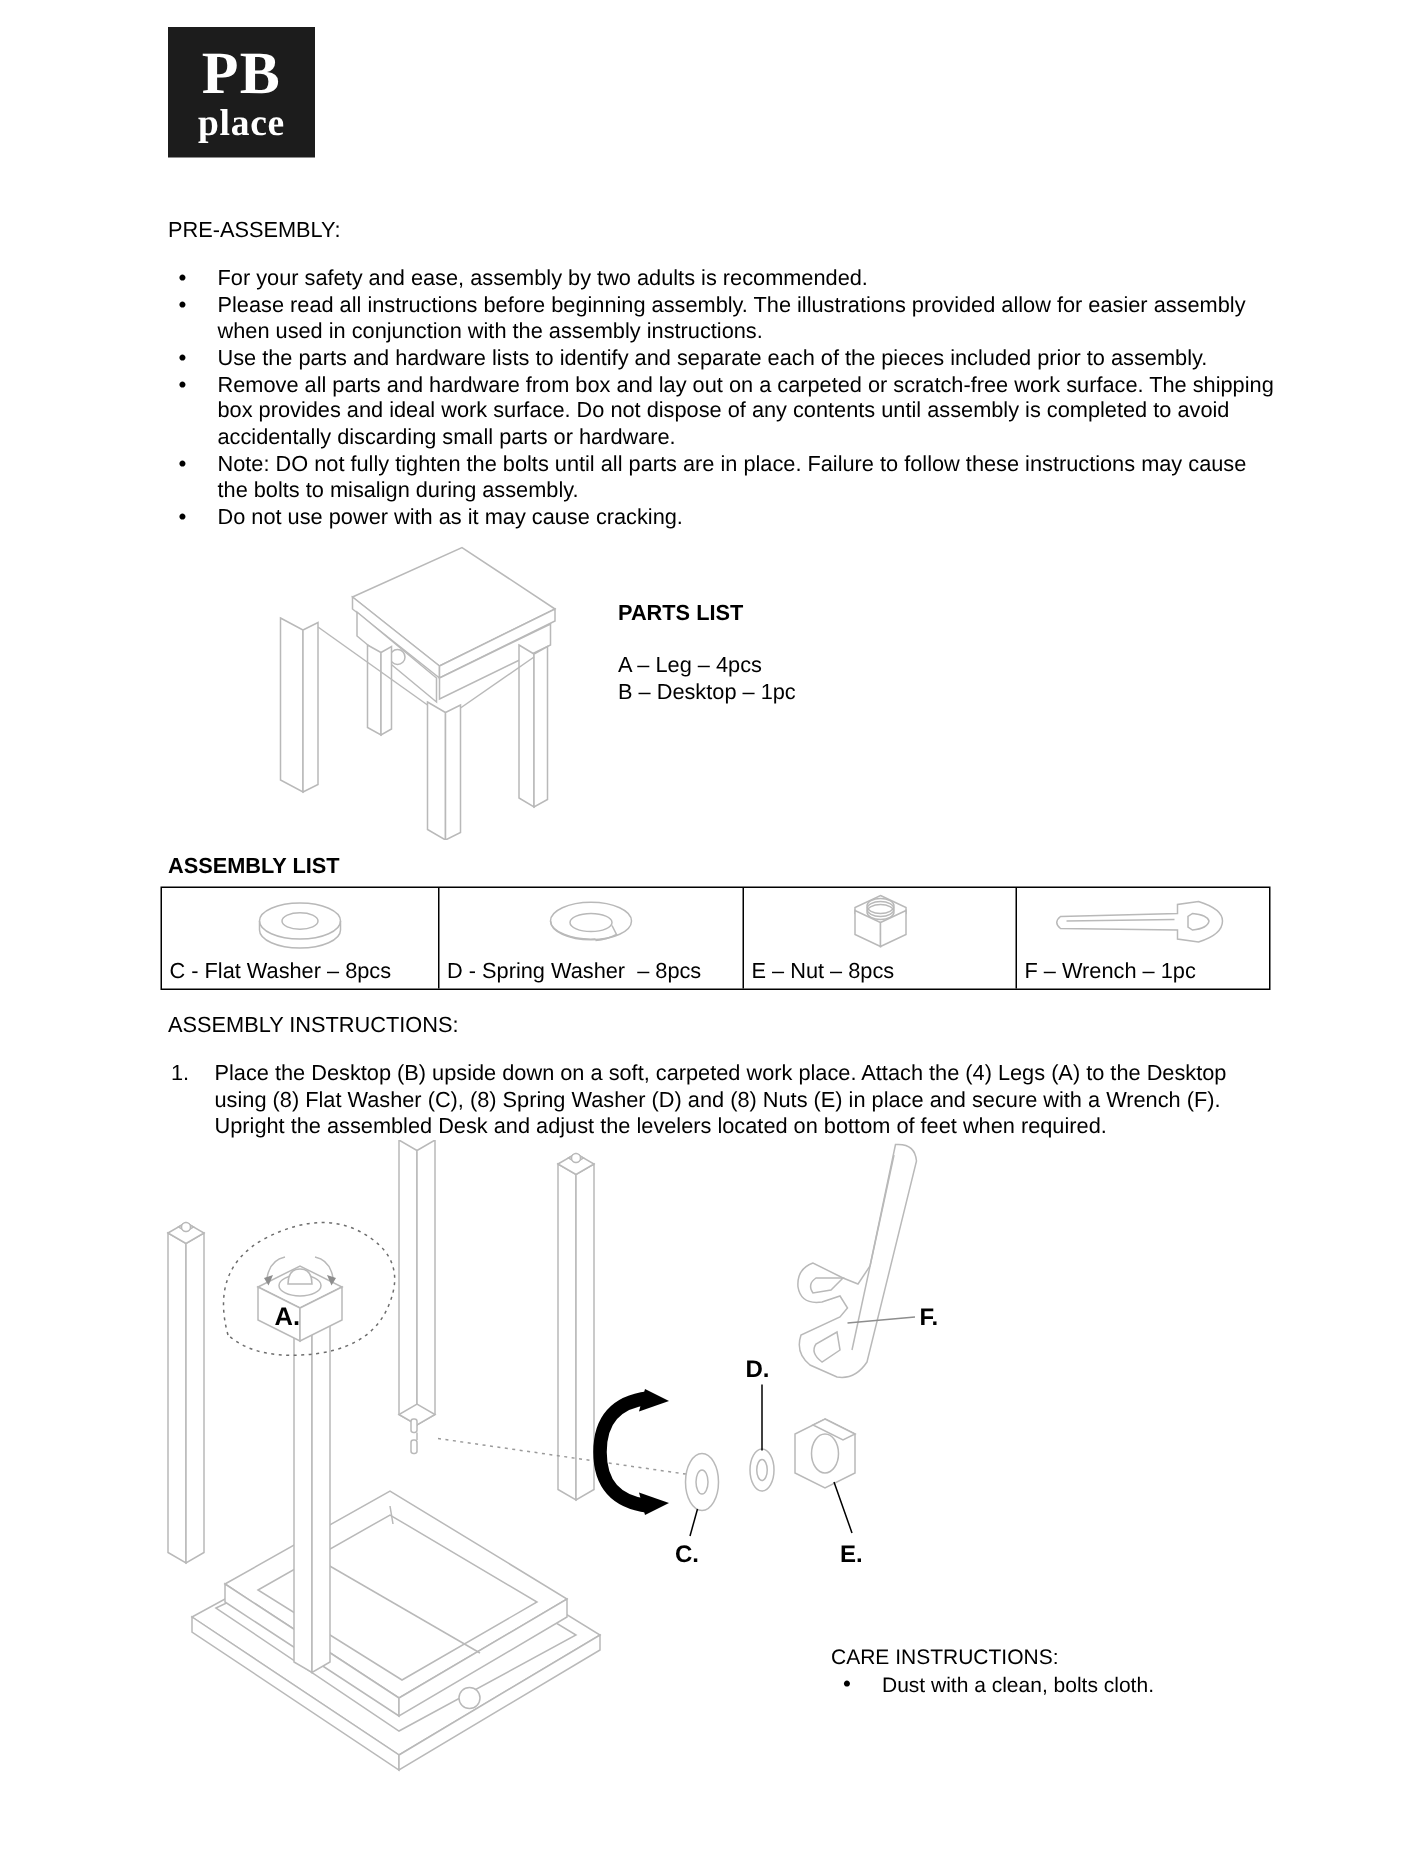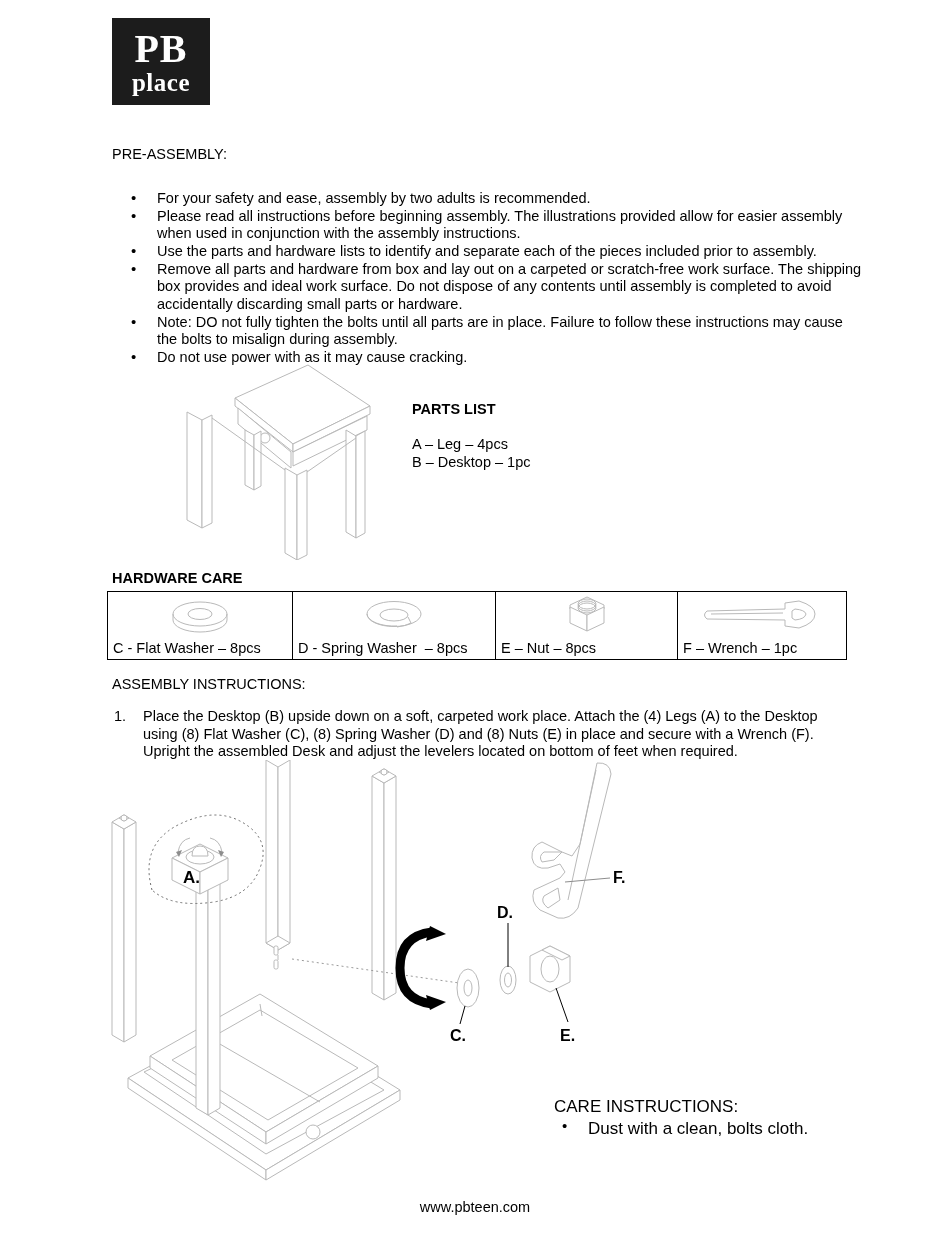--- a/index.html
+++ b/index.html
@@ -67,21 +67,21 @@
     position: absolute;
     left: 112px;
     top: 146px;
     font-size: 14.5px;
   }
   .preassembly-list {
     position: absolute;
     left: 112px;
     top: 178px;
     width: 740px;
-    margin: 12px;
+    margin: 0;
     padding: 0;
     list-style: none;
     font-size: 14.5px;
     line-height: 1.2;
   }
   .preassembly-list li {
     position: relative;
     padding-left: 33px;
     margin-bottom: 0.5px;
   }
@@ -198,21 +198,21 @@
     width: 520px;
     height: 445px;
   }
 
   
   .care-block {
     position: absolute;
     left: 554px;
     top: 1096px;
     width: 300px;
-    font-size: 17px;
+    font-size: 14px;
     line-height: 1.25;
   }
   .care-heading { margin-bottom: 1px; }
   .care-list {
     margin: 0;
     padding: 0;
     list-style: none;
   }
   .care-list li {
     position: relative;
@@ -292,21 +292,21 @@
       <line class="ln" x1="147" y1="112" x2="196" y2="78"></line>
     </svg>
   </div>
 
   <div class="parts-list-title">PARTS LIST</div>
   <div class="parts-list-items">
     <div>A – Leg – 4pcs</div>
     <div>B – Desktop – 1pc</div>
   </div>
 
-  <div class="hardware-title">HARDWARE CARE</div>
+  <div class="hardware-title">ASSEMBLY LIST</div>
   <div class="hardware-table">
 
     <div class="hw-cell c1">
       <div class="hw-icon">
         <svg width="68" height="40" viewBox="0 0 68 40">
           <ellipse class="ln-d" cx="34" cy="19" rx="27" ry="12"></ellipse>
           <path class="ln" d="M7 19 L7 25 A27 12 0 0 0 61 25 L61 19"></path>
           <ellipse class="ln-d" cx="34" cy="19" rx="12" ry="5.5"></ellipse>
         </svg>
       </div>
@@ -461,15 +461,14 @@
     </svg>
   </div>
 
   <div class="care-block">
     <div class="care-heading">CARE INSTRUCTIONS:</div>
     <ul class="care-list">
       <li>Dust with a clean, bolts cloth.</li>
     </ul>
   </div>
 
-  <div class="footer-url">www.pbteen.com</div>
 
 </div>
 
 </body></html>

